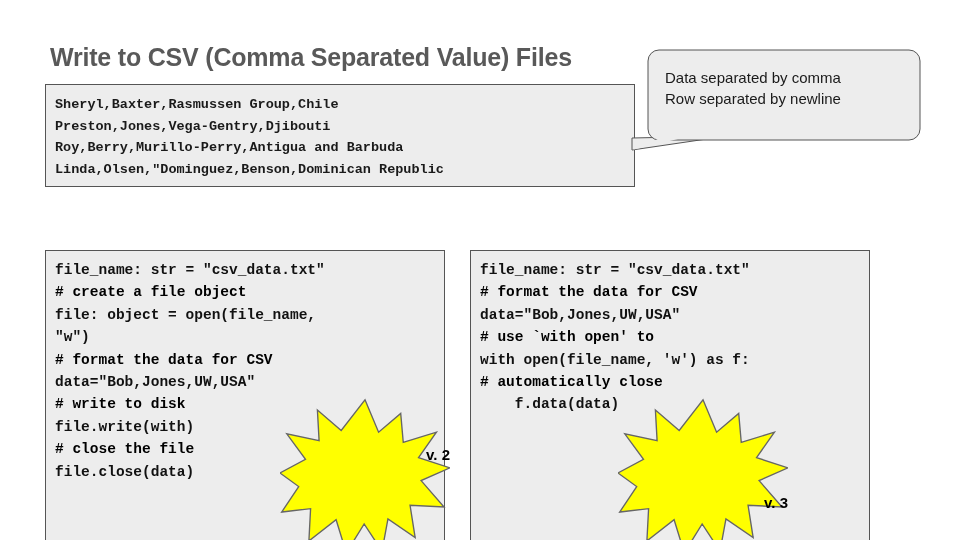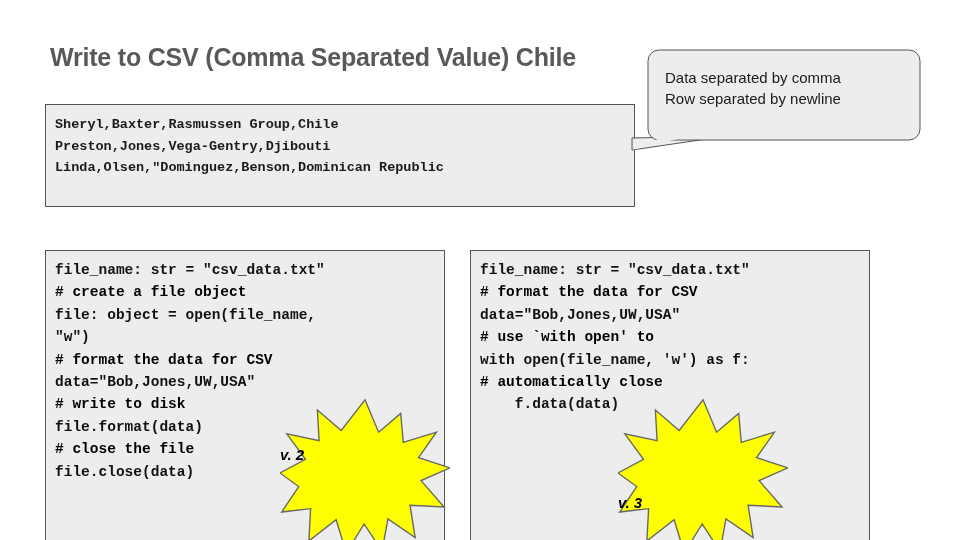--- a/index.html
+++ b/index.html
@@ -31,21 +31,21 @@
     font-weight: bold;
     color: #595959;
     letter-spacing: -0.2px;
     white-space: nowrap;
   }
 
   
   #csv-box {
     position: absolute;
     left: 45px;
-    top: 104px;
+    top: 84px;
     width: 590px;
     height: 103px;
     background: #ededed;
     border: 1px solid #555555;
     box-sizing: border-box;
     padding: 9px 0 16px 9px;
   }
   .csv-line {
     font-family: "Liberation Mono", "DejaVu Sans Mono", monospace;
     font-size: 13.5px;
@@ -112,41 +112,41 @@
   
   .burst {
     position: absolute;
     z-index: 5;
   }
   #burst-v2 { left: 280px; top: 398px; }
   #burst-v3 { left: 618px; top: 398px; }
   .burst-label {
     position: absolute;
     width: 100%;
-    text-align: left;
+    text-align: right;
     font-size: 15px;
     font-weight: bold;
     color: #000000;
     z-index: 6;
     pointer-events: none;
-    font-style: italic;
   }
   #burst-v2 .burst-label { top: 48px; left: 0px; }
   #burst-v3 .burst-label { top: 48px; left: 0px; margin-top: 48px; }
 </style>
 </head>
 <body>
 
 <div id="slide">
 
-  <div id="title">Write to CSV (Comma Separated Value) Chile</div>
+  <div id="title">Write to CSV (Comma Separated Value) Files</div>
 
   <div id="csv-box">
     <div class="csv-line">Sheryl,Baxter,Rasmussen Group,Chile</div>
     <div class="csv-line">Preston,Jones,Vega-Gentry,Djibouti</div>
+    <div class="csv-line">Roy,Berry,Murillo-Perry,Antigua and Barbuda</div>
     <div class="csv-line">Linda,Olsen,"Dominguez,Benson,Dominican Republic</div>
   </div>
 
   <div id="callout-wrap">
     <svg id="callout-svg" width="320" height="130" viewBox="0 0 320 130">
       <path d="M 12,92 L 12,104 L 107,90 Z" fill="#ededed" stroke="#555555" stroke-width="1"></path>
       <rect x="28" y="4" width="272" height="90" rx="11" ry="11" fill="#ededed" stroke="#555555" stroke-width="1"></rect>
       <path d="M 40,92 L 12,104 L 58,93 Z" fill="#ededed" stroke="none"></path>
     </svg>
     <div id="callout-text">
@@ -156,21 +156,21 @@
   </div>
 
   <div id="code-panel-left" class="code-panel">
     <div class="code-line">file_name: str = "csv_data.txt"</div>
     <div class="code-line comment"># create a file object</div>
     <div class="code-line">file: object = open(file_name,</div>
     <div class="code-line">"w")</div>
     <div class="code-line comment"># format the data for CSV</div>
     <div class="code-line">data="Bob,Jones,UW,USA"</div>
     <div class="code-line comment"># write to disk</div>
-    <div class="code-line">file.format(data)</div>
+    <div class="code-line">file.write(with)</div>
     <div class="code-line comment"># close the file</div>
     <div class="code-line">file.close(data)</div>
   </div>
 
   <div id="code-panel-right" class="code-panel">
     <div class="code-line">file_name: str = "csv_data.txt"</div>
     <div class="code-line comment"># format the data for CSV</div>
     <div class="code-line">data="Bob,Jones,UW,USA"</div>
     <div class="code-line comment"># use `with open' to</div>
     <div class="code-line">with open(file_name, 'w') as f:</div>

